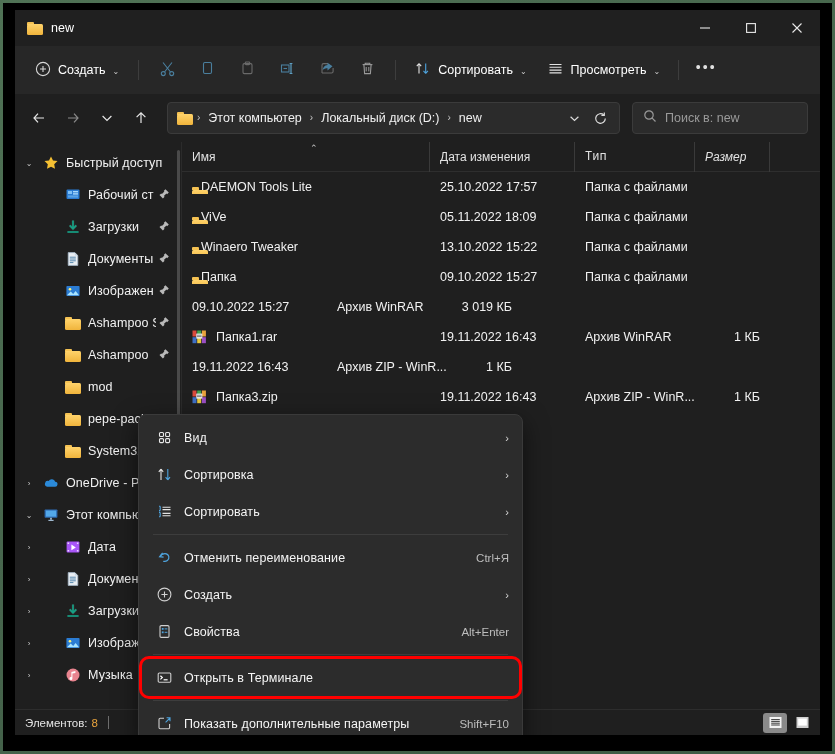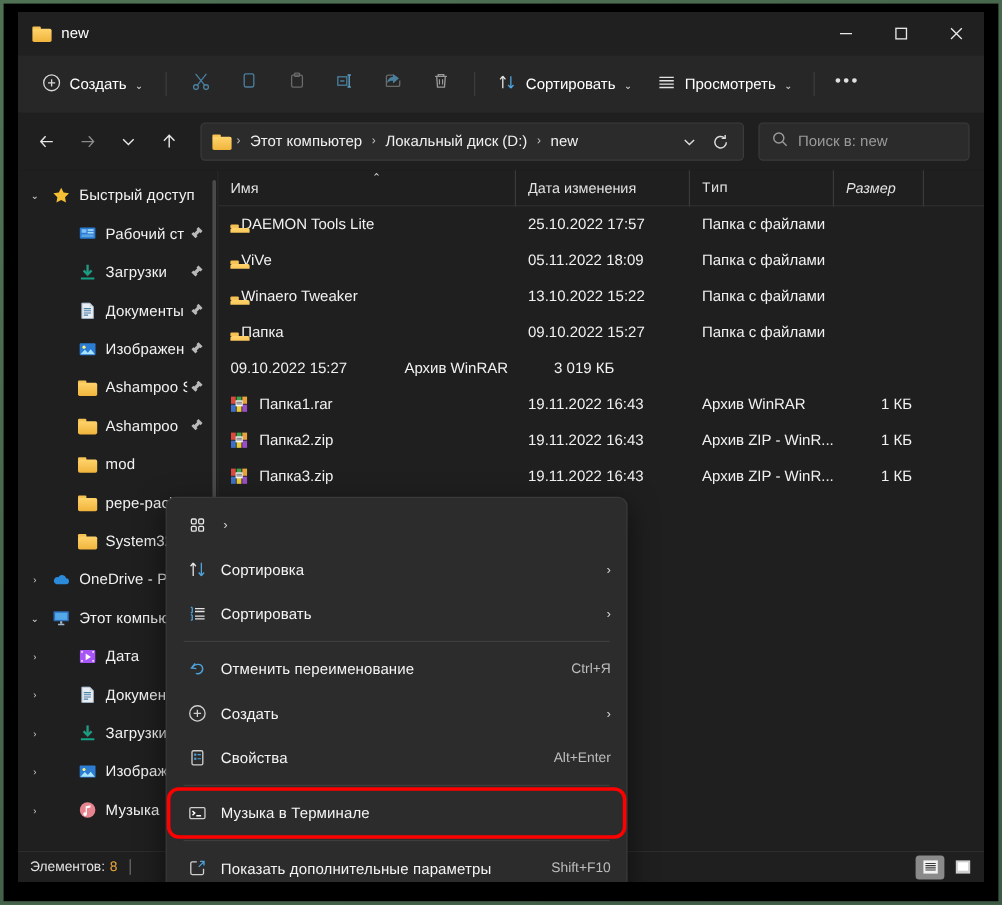--- a/index.html
+++ b/index.html
@@ -884,35 +884,20 @@
                     <path d="M5 5.2h4.6M5 6.6h4.6" stroke="#555" stroke-width=".7"></path>
                   </svg>
                 </span>
                 <span>Папка1.rar</span>
               </div>
               <div class="cell c-date">19.11.2022 16:43</div>
               <div class="cell c-type">Архив WinRAR</div>
               <div class="cell c-size">1 КБ</div>
             </div>
             <div class="row">
-              <div class="cell c-name">
-                <span>
-                  <svg class="arc16" viewBox="0 0 15 14">
-                    <rect x="0.5" y="0.5" width="4" height="6" fill="#d94a3d"></rect>
-                    <rect x="5.2" y="0.5" width="4" height="6" fill="#3fa34d"></rect>
-                    <rect x="9.9" y="0.5" width="4" height="6" fill="#e8a33d"></rect>
-                    <rect x="0.5" y="7.2" width="4" height="6" fill="#3e6fc4"></rect>
-                    <rect x="5.2" y="7.2" width="4" height="6" fill="#e8c93d"></rect>
-                    <rect x="9.9" y="7.2" width="4" height="6" fill="#9b4fc4"></rect>
-                    <rect x="4.3" y="3.6" width="6" height="5" fill="#f2f2f2"></rect>
-                    <path d="M5 5.2h4.6M5 6.6h4.6" stroke="#555" stroke-width=".7"></path>
-                  </svg>
-                </span>
-                <span>Папка2.zip</span>
-              </div>
               <div class="cell c-date">19.11.2022 16:43</div>
               <div class="cell c-type">Архив ZIP - WinR...</div>
               <div class="cell c-size">1 КБ</div>
             </div>
             <div class="row">
               <div class="cell c-name">
                 <span>
                   <svg class="arc16" viewBox="0 0 15 14">
                     <rect x="0.5" y="0.5" width="4" height="6" fill="#d94a3d"></rect>
                     <rect x="5.2" y="0.5" width="4" height="6" fill="#3fa34d"></rect>
@@ -936,20 +921,21 @@
       <div class="ctxmenu" id="ctxmenu">
           <div class="mi">
             <span class="mi-ico">
               <svg width="17" height="17" viewBox="0 0 17 17">
                 <rect x="3.5" y="3.5" width="4" height="4" rx="1" stroke="#e8e8e8" stroke-width="1.1" fill="none"></rect>
                 <rect x="9.6" y="3.5" width="4" height="4" rx="1" stroke="#e8e8e8" stroke-width="1.1" fill="none"></rect>
                 <rect x="3.5" y="9.6" width="4" height="4" rx="1" stroke="#e8e8e8" stroke-width="1.1" fill="none"></rect>
                 <rect x="9.6" y="9.6" width="4" height="4" rx="1" stroke="#e8e8e8" stroke-width="1.1" fill="none"></rect>
               </svg>
             </span>
+            <span class="mi-label">Вид</span>
             <span class="mi-sub">›</span>
           </div>
           <div class="mi">
             <span class="mi-ico">
               <svg width="17" height="17" viewBox="0 0 17 17">
                 <path d="M5 14V3.2M5 3.2L2.8 5.9M5 3.2L7.2 5.9" stroke="#e4e4e4" stroke-width="1.1" fill="none"></path>
                 <path d="M11.8 3v10.8M11.8 13.8l2.2-2.7M11.8 13.8L9.6 11.1" stroke="#4ea3dd" stroke-width="1.1" fill="none"></path>
               </svg>
             </span>
             <span class="mi-label">Сортировка</span>
@@ -1001,21 +987,21 @@
           </div>
           <div class="mdiv"></div>
           <div class="mi highlighted">
             <span class="mi-ico">
               <svg width="17" height="17" viewBox="0 0 17 17">
                 <rect x="2.2" y="4" width="12.6" height="9.2" rx="1.1" stroke="#cfcfcf" stroke-width="1.1" fill="none"></rect>
                 <path d="M4.4 6.8l1.9 1.8-1.9 1.8" stroke="#ffffff" stroke-width="1.2" fill="none"></path>
                 <path d="M7.6 10.8h4" stroke="#ffffff" stroke-width="1.2"></path>
               </svg>
             </span>
-            <span class="mi-label">Музыка в Терминале</span>
+            <span class="mi-label">Открыть в Терминале</span>
           </div>
           <div class="mdiv"></div>
           <div class="mi">
             <span class="mi-ico">
               <svg width="17" height="17" viewBox="0 0 17 17">
                 <path d="M8 3.2H4.2a1.2 1.2 0 0 0-1.2 1.2v8.2a1.2 1.2 0 0 0 1.2 1.2h8.2a1.2 1.2 0 0 0 1.2-1.2V9" stroke="#cfcfcf" stroke-width="1.1" fill="none"></path>
                 <path d="M9.6 7.4l4.4-4.4M10.6 2.8h3.4v3.4" stroke="#4ea3dd" stroke-width="1.1" fill="none"></path>
               </svg>
             </span>
             <span class="mi-label">Показать дополнительные параметры</span>

